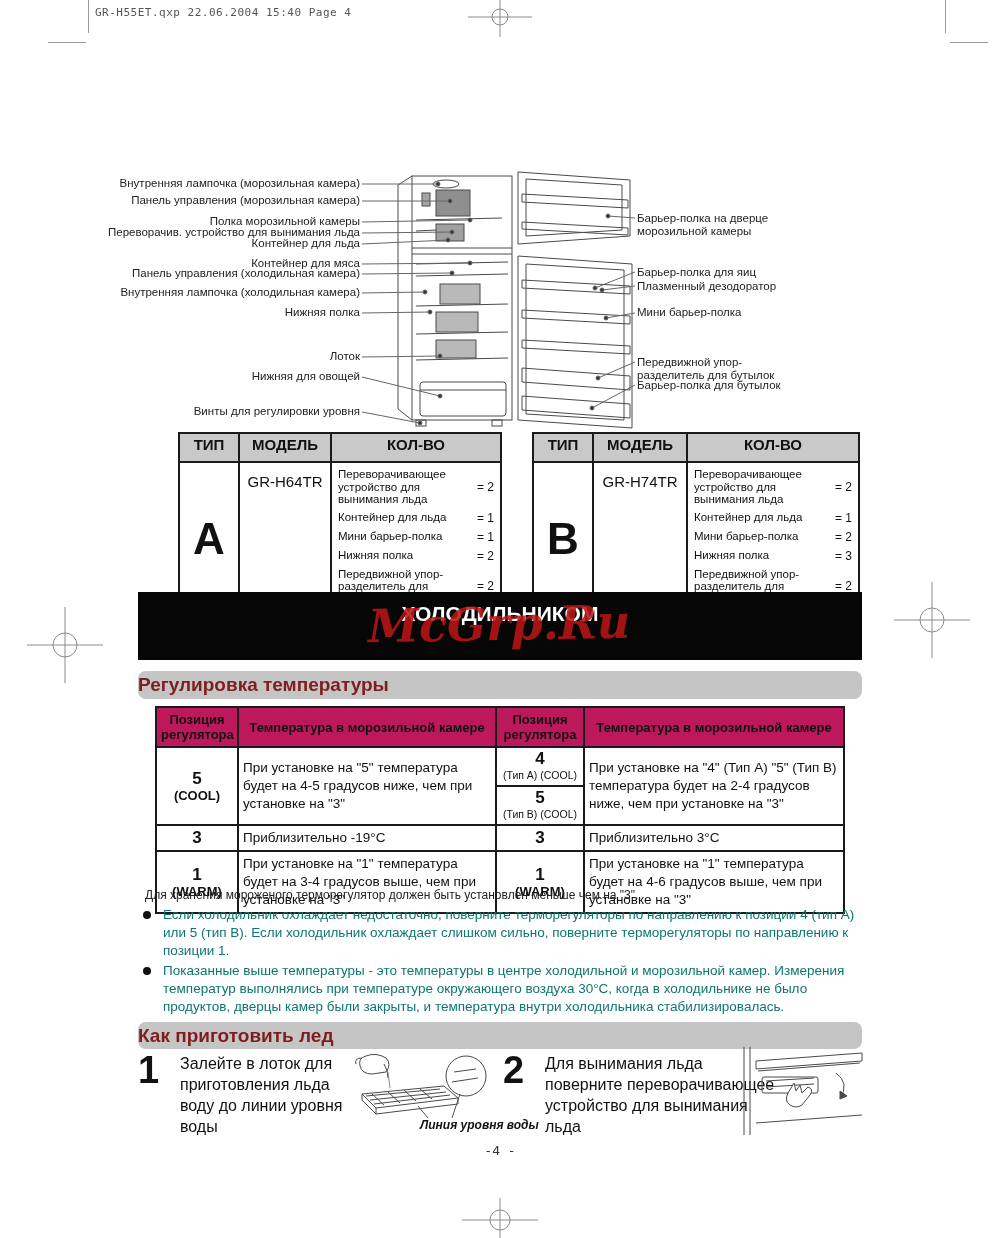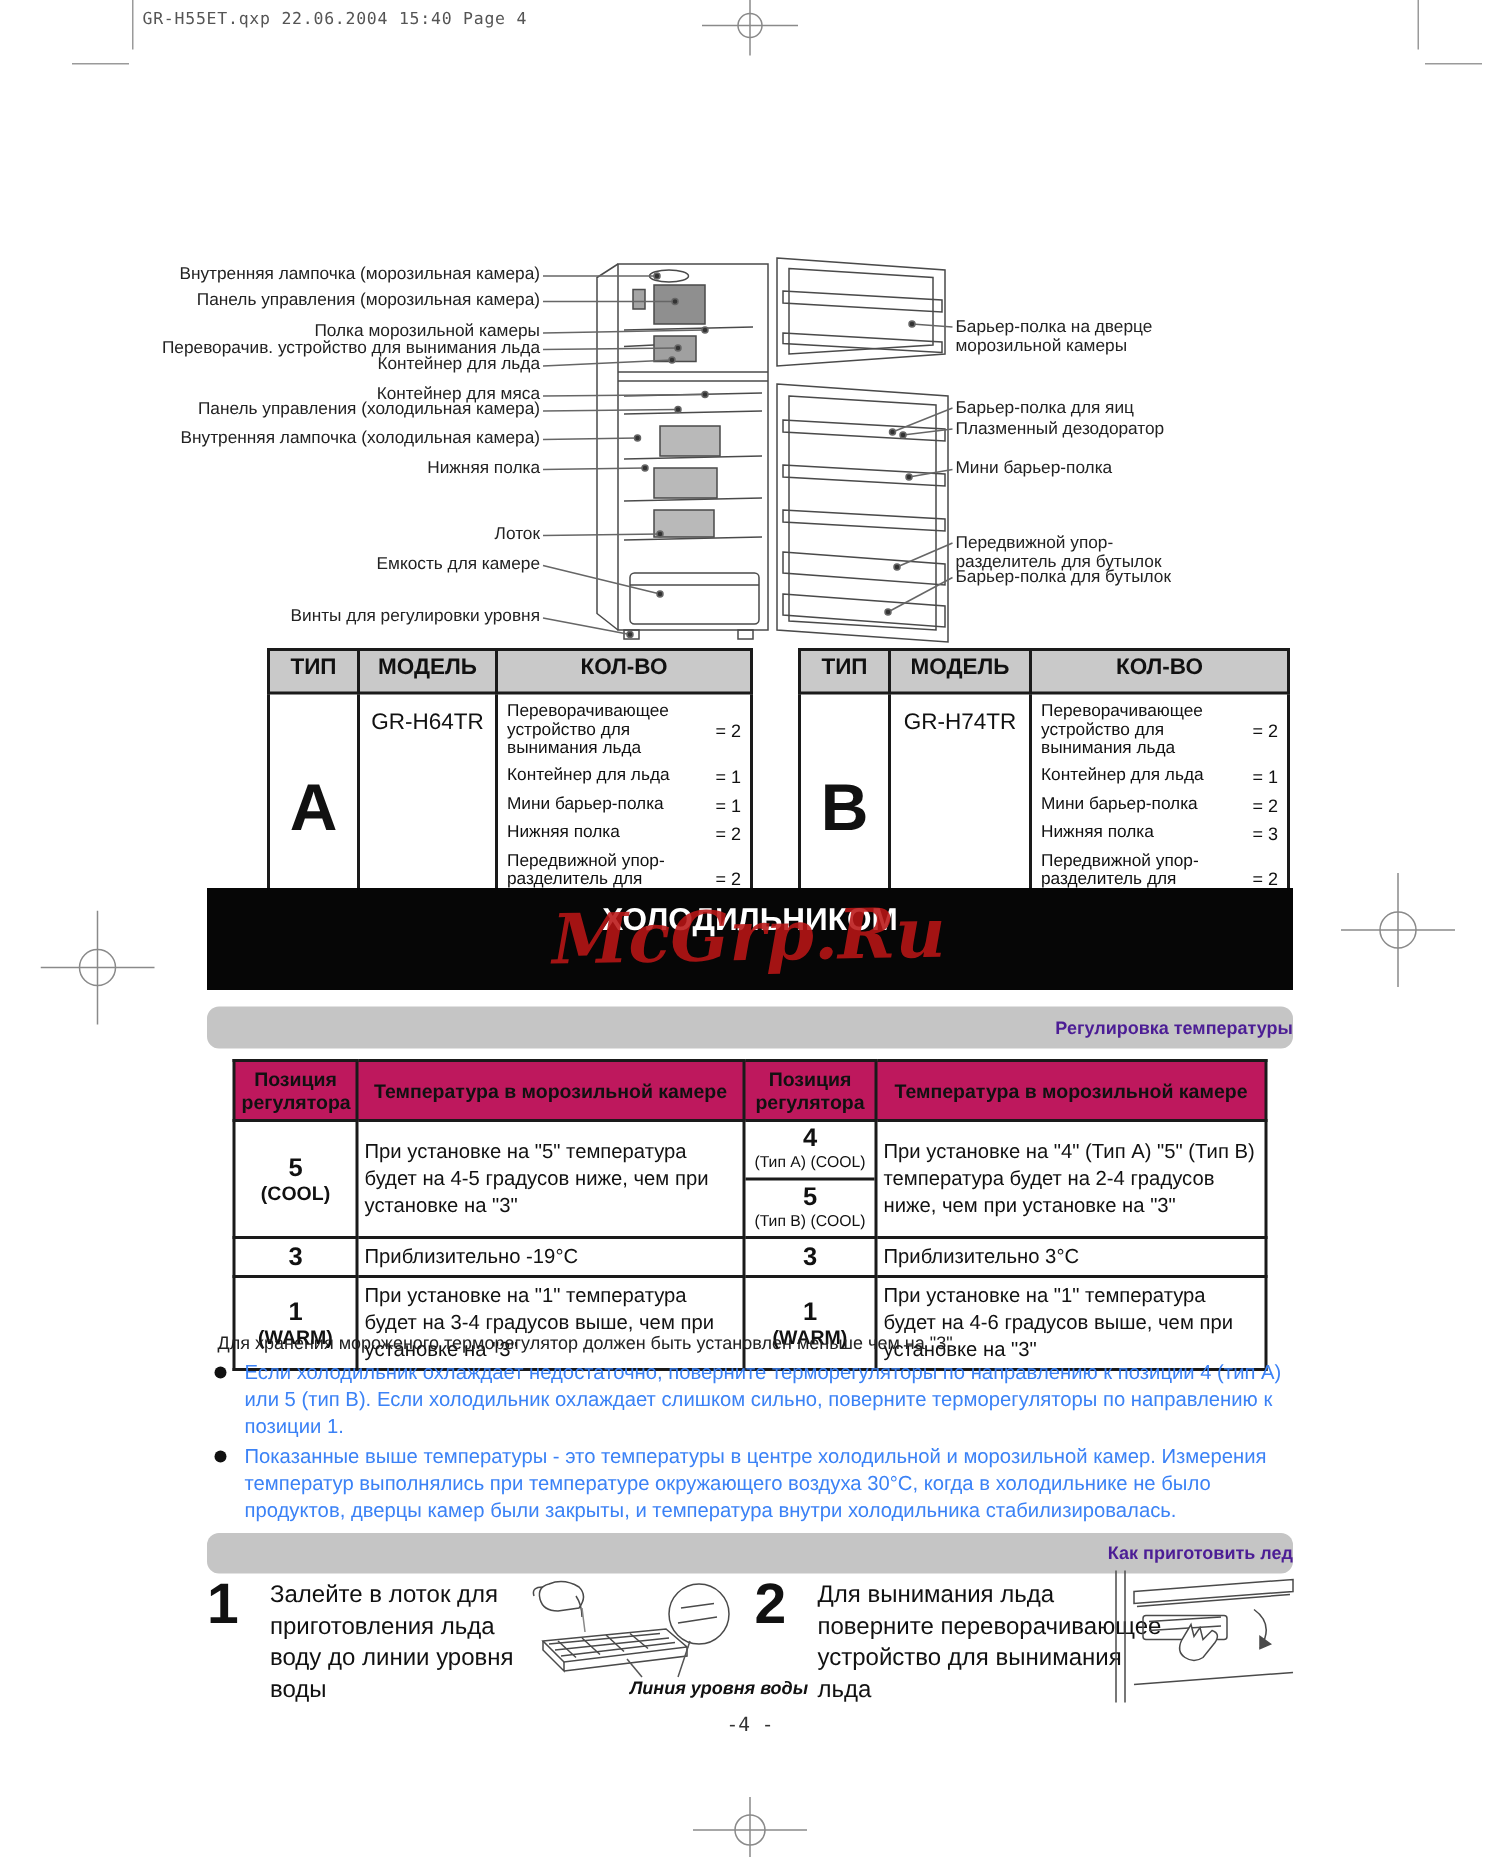--- a/index.html
+++ b/index.html
@@ -26,38 +26,38 @@
   .parts-table td,.parts-table th{border:2px solid #1a1a1a;vertical-align:top;padding:0;}
   .parts-table th{background:#c9c9c9;font-size:15px;font-weight:bold;height:23px;padding:2px 0;}
   .ptype{font-size:44px;font-weight:bold;text-align:center;vertical-align:middle !important;}
   .pmodel{font-size:15px;text-align:center;padding-top:10px !important;}
   .pitems{padding:5px 6px !important;}
   .pitem{display:flex;justify-content:space-between;align-items:center;margin-bottom:5px;}
   .pitem .nm{font-size:11.5px;line-height:12.5px;width:122px;}
   .pitem .q{font-size:12px;white-space:nowrap;padding-left:2px;}
   
   .graybar{left:138px;width:724px;height:28px;background:#c5c5c5;border-radius:8px;
-           text-align:right;font-size:12px;font-weight:bold;line-height:28px;color:#4c1d95;}
+           text-align:left;font-size:19px;font-weight:bold;line-height:28px;color:#7f1d1d;}
   
   .temp-table{border-collapse:collapse;table-layout:fixed;}
   .temp-table td,.temp-table th{border:2px solid #1a1a1a;padding:2px 4px;}
   .temp-table th{background:#be185d;font-size:13px;font-weight:bold;line-height:15px;}
   .pos-cell{text-align:center;vertical-align:middle;}
   .pos-num{font-size:17px;font-weight:bold;line-height:18px;}
   .pos-sub{font-size:13px;font-weight:bold;line-height:15px;}
   .pos-sub.small{font-size:10.5px;font-weight:normal;}
   .temp-text{font-size:13.5px;line-height:18px;padding:3px 8px;}
   .splitcell{padding:0 !important;}
   .splitcell .half{padding:2px 2px;text-align:center;}
   .splitcell .half.top{border-bottom:2px solid #1a1a1a;}
   
   .note{left:145px;width:710px;font-size:12px;color:#222;}
   .bullet-row{left:143px;width:715px;display:flex;}
   .bullet-dot{width:8px;height:8px;border-radius:50%;background:#111;margin:5px 12px 0 0;flex:0 0 8px;}
-  .bullet-text{font-size:13.5px;line-height:18px;color:#3b82f6;}
+  .bullet-text{font-size:13.5px;line-height:18px;color:#0f766e;}
   
   .stepnum{font-size:38px;font-weight:bold;line-height:38px;}
   .steptext{font-size:16px;line-height:21px;}
   .caption{font-size:12px;font-weight:bold;font-style:italic;}
   .pagenum{left:0;top:1143px;width:1000px;text-align:center;
            font-family:"DejaVu Sans Mono",monospace;font-size:13px;color:#333;}
   .lineart{stroke:#4a4a4a;stroke-width:1;fill:none;}
 </style>
 </head>
 <body>
@@ -176,21 +176,21 @@
   <div class="abs dlabel l" style="top:177px;">Внутренняя лампочка (морозильная камера)</div>
   <div class="abs dlabel l" style="top:194px;">Панель управления (морозильная камера)</div>
   <div class="abs dlabel l" style="top:215px;">Полка морозильной камеры</div>
   <div class="abs dlabel l" style="top:226px;">Переворачив. устройство для вынимания льда</div>
   <div class="abs dlabel l" style="top:237px;">Контейнер для льда</div>
   <div class="abs dlabel l" style="top:257px;">Контейнер для мяса</div>
   <div class="abs dlabel l" style="top:267px;">Панель управления (холодильная камера)</div>
   <div class="abs dlabel l" style="top:286px;">Внутренняя лампочка (холодильная камера)</div>
   <div class="abs dlabel l" style="top:306px;">Нижняя полка</div>
   <div class="abs dlabel l" style="top:350px;">Лоток</div>
-  <div class="abs dlabel l" style="top:370px;">Емкость для камере</div>
+  <div class="abs dlabel l" style="top:370px;">Нижняя для овощей</div>
   <div class="abs dlabel l" style="top:405px;">Винты для регулировки уровня</div>
 
   <div class="abs dlabel r" style="top:212px;width:150px;">Барьер-полка на дверце морозильной камеры</div>
   <div class="abs dlabel r" style="top:266px;">Барьер-полка для яиц</div>
   <div class="abs dlabel r" style="top:280px;">Плазменный дезодоратор</div>
   <div class="abs dlabel r" style="top:306px;">Мини барьер-полка</div>
   <div class="abs dlabel r" style="top:356px;width:160px;">Передвижной упор-разделитель для бутылок</div>
   <div class="abs dlabel r" style="top:379px;">Барьер-полка для бутылок</div>
 
   <table class="abs parts-table" style="left:178px;top:432px;width:322px;height:153px;">

